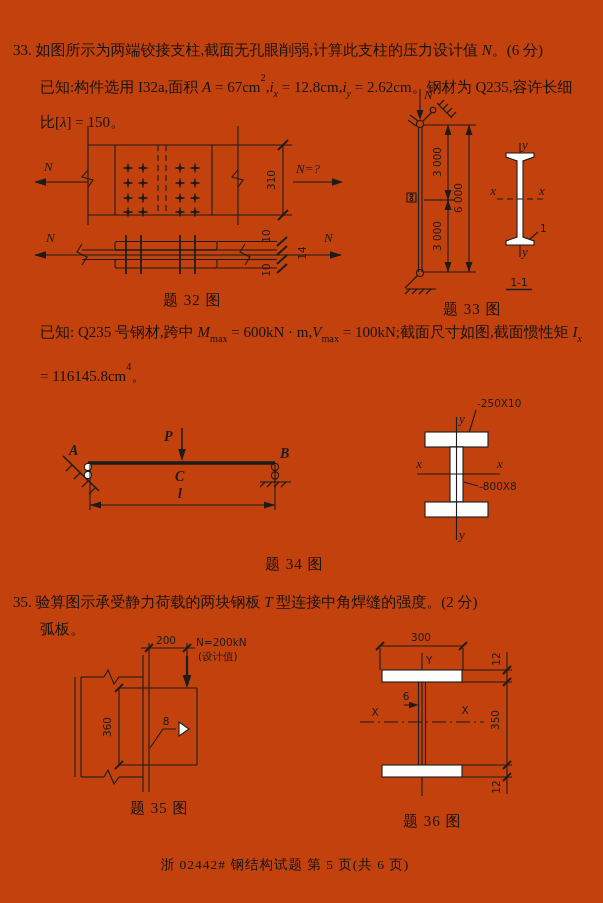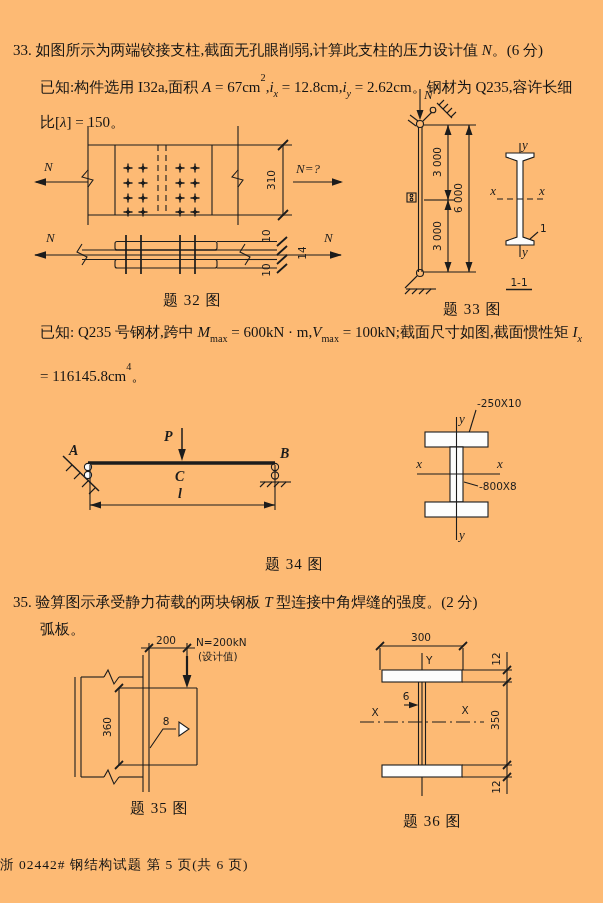--- a/index.html
+++ b/index.html
@@ -1,25 +1,25 @@
 <!DOCTYPE html>
 <html><head>
 <meta charset="utf-8">
 <style>
   html,body{margin:0;padding:0;background:#e8e8e8}
-  .page{position:relative;width:603px;height:903px;background:#fdba74;color:#141414;
+  .page{position:relative;width:603px;height:903px;background:#c2410c;color:#141414;
         font-family:"Liberation Serif","DejaVu Serif",serif;overflow:hidden}
   .q{position:absolute;font-size:15px;line-height:28px;width:590px;color:#141414}
   .q .ln{white-space:nowrap}
   .q .ind{padding-left:27px}
   .var{font-style:italic;font-family:"Liberation Serif","DejaVu Serif",serif}
   .sup{font-size:68%;vertical-align:38%}
   .sub{font-size:68%;vertical-align:-18%}
   .cap{position:absolute;font-size:15px;letter-spacing:1px;white-space:nowrap}
-  .footer{position:absolute;top:856px;left:0;width:570px;text-align:left;
+  .footer{position:absolute;top:856px;left:0;width:570px;text-align:center;
           font-size:13.5px;letter-spacing:1px}
   svg{position:absolute;overflow:visible}
   svg line,svg path,svg polyline,svg rect,svg circle{stroke:#1c1c1c;fill:none;stroke-width:1.1}
   svg .fl{fill:#1c1c1c;stroke:none}
   svg .wf{fill:#fdfdfc}
   svg .thk{stroke-width:3.4}
   svg .bolt{stroke-width:1.3}
   svg .tick{stroke-width:1.8}
   svg .dsh{stroke-dasharray:6 4}
   svg .dxd{stroke-dasharray:14 4 2 4}

